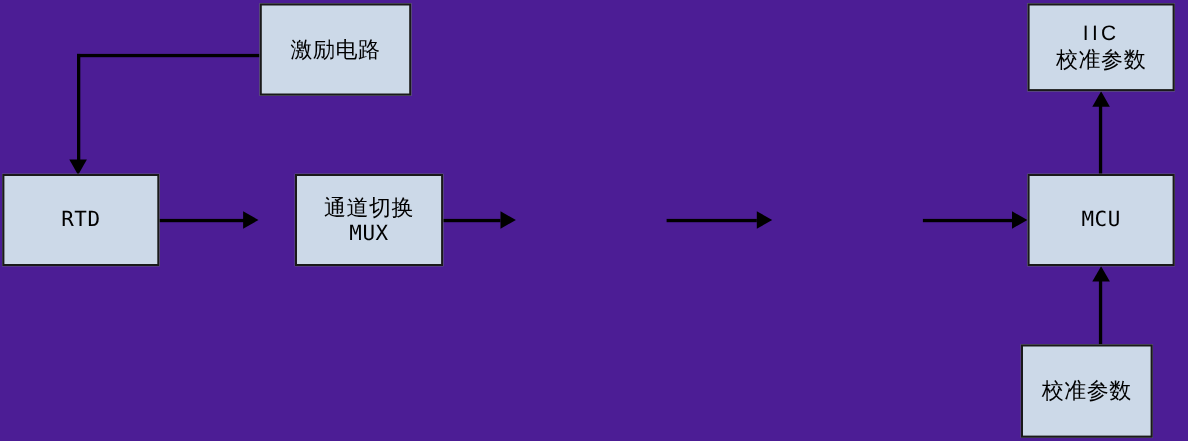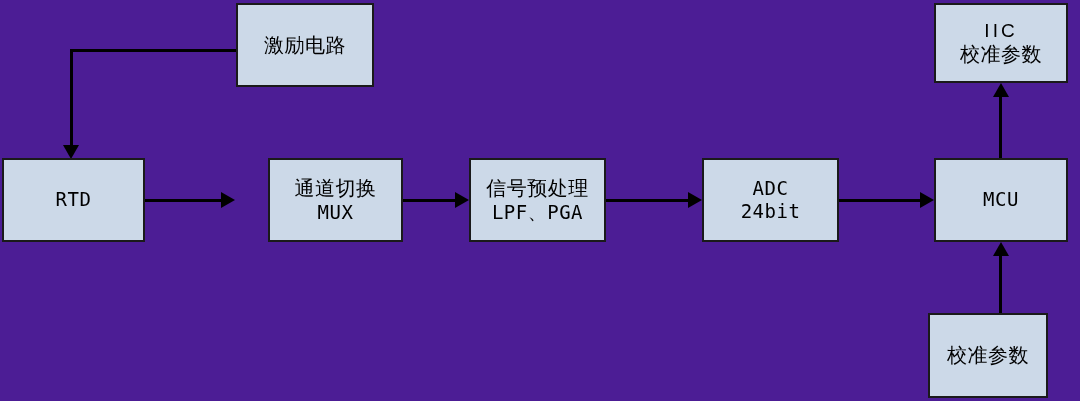--- a/index.html
+++ b/index.html
@@ -119,29 +119,21 @@
 
   <div class="block" id="block-rtd">
     <span class="line-mono">RTD</span>
   </div>
 
   <div class="block" id="block-mux">
     <span class="line-cn">通道切换</span>
     <span class="line-mono">MUX</span>
   </div>
 
-  <div class="block" id="block-preprocess">
-    <span class="line-cn">信号预处理</span>
-    <span class="line-mono">LPF、PGA</span>
-  </div>
 
-  <div class="block" id="block-adc">
-    <span class="line-mono">ADC</span>
-    <span class="line-mono">24bit</span>
-  </div>
 
   <div class="block" id="block-mcu">
     <span class="line-mono">MCU</span>
   </div>
 
   <div class="block" id="block-iic">
     <span class="line-mono-sp">IIC</span>
     <span class="line-cn">校准参数</span>
   </div>
 

